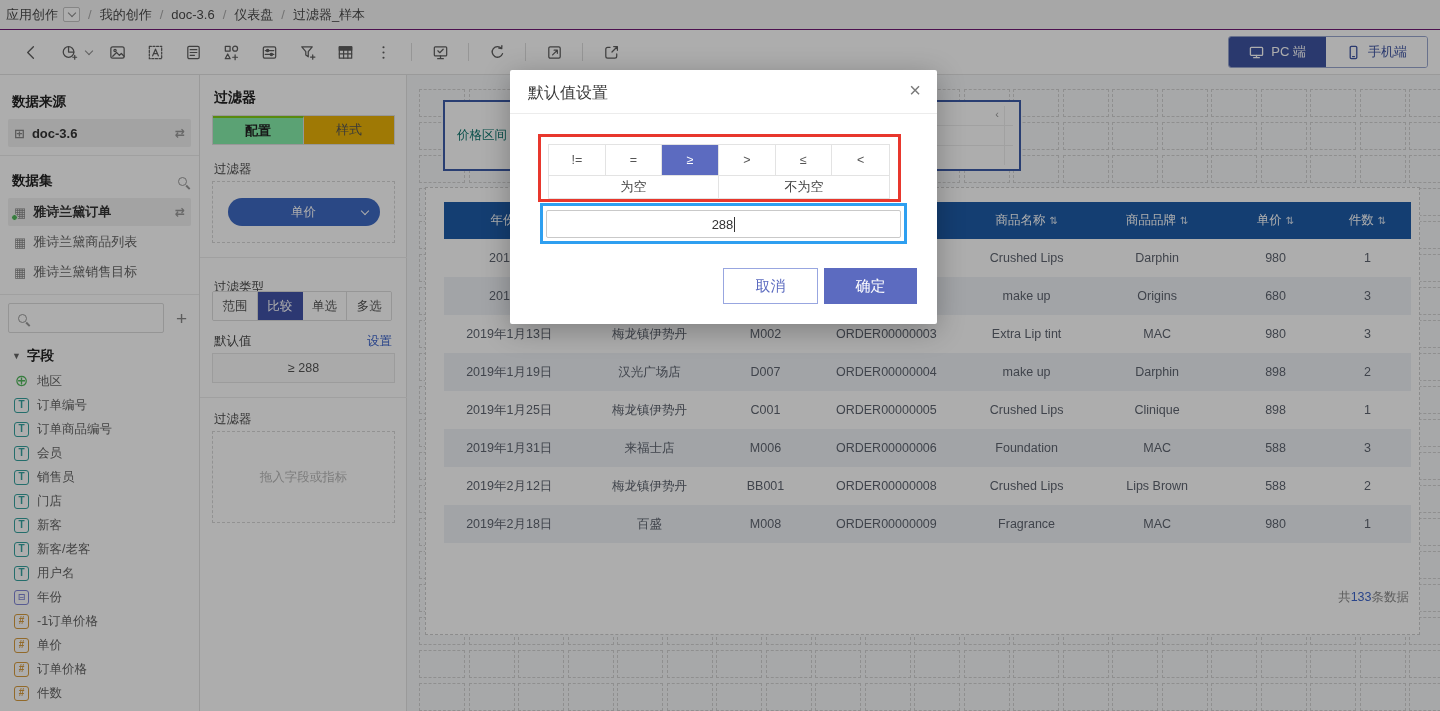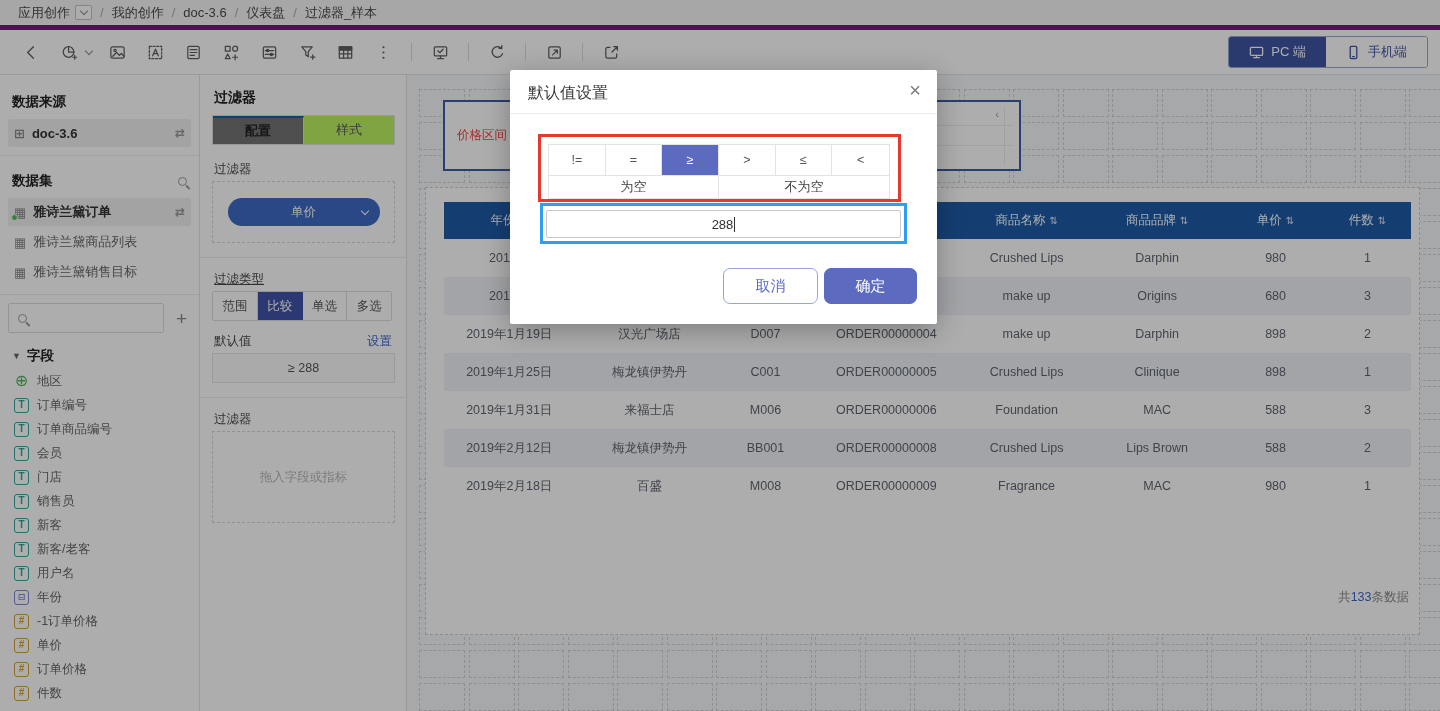--- a/index.html
+++ b/index.html
@@ -1,20 +1,20 @@
 <!DOCTYPE html>
 <html><head>
 <meta charset="utf-8">
 <style>
   *{box-sizing:border-box;margin:0;padding:0}
   body{font-family:"Liberation Sans","DejaVu Sans",sans-serif;background:#888;}
   .page{position:relative;width:1440px;height:711px;background:#fff;overflow:hidden;font-size:13px;color:#333;}
 
   
-  .crumbbar{position:absolute;left:0;top:0;width:1440px;height:30px;background:#f7f7f7;border-bottom:5px solid #701a75;display:flex;align-items:center;padding:0 18px;color:#4a4a4a;}
+  .crumbbar{position:absolute;left:0;top:0;width:1440px;height:30px;background:#f7f7f7;border-bottom:1px solid #701a75;display:flex;align-items:center;padding:0 6px;color:#4a4a4a;}
   .appmenu{display:flex;align-items:center;gap:5px;cursor:pointer;}
   .caretbox{width:17px;height:15px;border:1px solid #c4c4c4;border-radius:2px;display:flex;align-items:center;justify-content:center;background:#fff;}
   .chev{width:6px;height:6px;border-right:1.4px solid #8a8a8a;border-bottom:1.4px solid #8a8a8a;transform:rotate(45deg);margin-top:-3px;}
   .crumb-sep{color:#aaa;margin:0 8px;}
   .crumb{color:#4a4a4a;}
 
   
   .toolbar{position:absolute;left:0;top:30px;width:1440px;height:45px;background:#fff;border-bottom:1px solid #e4e4e4;display:flex;align-items:center;padding:0 12px;}
   .tico{width:30px;height:30px;display:flex;align-items:center;justify-content:center;border-radius:3px;cursor:pointer;margin:0 4px;}
   .tico svg{display:block}
@@ -50,41 +50,41 @@
   .f-icon[data-type="number"]::before{content:"#";}
   .f-icon[data-type="date"]{border:1.3px solid #8287d8;color:#8287d8;font-size:9px;}
   .f-icon[data-type="date"]::before{content:"⊟";}
   .f-icon[data-type="geo"]{border:none;color:#52b85c;font-size:16px;font-weight:normal;}
   .f-icon[data-type="geo"]::before{content:"⊕";}
 
   
   .panel{position:absolute;left:200px;top:75px;width:207px;height:636px;background:#fff;border-right:1px solid #e4e4e4;}
   .p-title{position:absolute;left:14px;top:14px;font-size:14px;font-weight:bold;color:#222;}
   .tabs{position:absolute;left:12px;top:40px;width:183px;height:30px;display:flex;border:1px solid #e0e0e0;}
-  .tab{flex:1;display:flex;align-items:center;justify-content:center;font-size:13px;color:#555;background:#bef264;cursor:pointer;border-right:1px solid #e0e0e0;}
+  .tab{flex:1;display:flex;align-items:center;justify-content:center;font-size:13px;color:#555;background:#eab308;cursor:pointer;border-right:1px solid #e0e0e0;}
   .tab:last-child{border-right:none}
-  .tab.on{background:#737373;font-weight:bold;color:#222;border-top:2px solid #0369a1;}
+  .tab.on{background:#86efac;font-weight:bold;color:#222;border-top:2px solid #84cc16;}
   .p-label{position:absolute;left:14px;font-size:12.5px;color:#4a4a4a;}
   .dashbox{position:absolute;left:12px;width:183px;border:1px dashed #d8d8d8;display:flex;align-items:center;justify-content:center;}
   .pill{width:152px;height:28px;background:#3f6ac4;border-radius:15px;color:#fff;font-size:12.5px;display:flex;align-items:center;justify-content:center;position:relative;cursor:pointer;}
   .pill .pchev{position:absolute;right:12px;width:6px;height:6px;border-right:1.4px solid #fff;border-bottom:1.4px solid #fff;transform:rotate(45deg);margin-top:-3px;}
   .p-div{position:absolute;left:0;width:207px;height:1px;background:#ececec;}
   .seg{position:absolute;left:12px;width:180px;height:30px;display:flex;border:1px solid #ddd;border-radius:2px;overflow:hidden;}
   .segbtn{flex:1;display:flex;align-items:center;justify-content:center;font-size:12.5px;color:#555;background:#fff;border-right:1px solid #ddd;cursor:pointer;}
   .segbtn:last-child{border-right:none}
   .segbtn.on{background:#4253a8;color:#fff;border-color:#4253a8;}
   .setlink{position:absolute;right:14px;color:#3f66cc;font-size:12.5px;cursor:pointer;}
   .valbox{position:absolute;left:12px;width:183px;height:30px;border:1px solid #e6e6e6;background:#fbfbfb;display:flex;align-items:center;justify-content:center;color:#555;font-size:12.5px;}
   .drop-ph{color:#b8b8b8;font-size:12.5px;}
 
   
   .canvas{position:absolute;left:407px;top:75px;width:1033px;height:636px;background:#f7f8fa;overflow:hidden;}
   .gcell{position:absolute;width:46px;height:28px;border:1px dashed #d3d3d3;}
   .fwidget{position:absolute;left:36px;top:25px;width:578px;height:71px;background:#fff;border:2px solid #3d5ca8;}
-  .fw-label{position:absolute;left:12px;top:0;height:67px;display:flex;align-items:center;color:#ef4444;font-size:12.5px;}
+  .fw-label{position:absolute;left:12px;top:0;height:67px;display:flex;align-items:center;color:#0f766e;font-size:12.5px;}
   .fw-inner{position:absolute;left:78px;top:4px;bottom:4px;right:6px;border-left:1px solid #eee;}
   .fw-h1,.fw-h2{position:absolute;left:0;right:0;height:1px;background:#eee;}
   .fw-h1{top:33%}.fw-h2{top:66%}
   .fw-v{position:absolute;right:8px;top:0;bottom:0;width:1px;background:#eee;}
   .fw-col{position:absolute;right:14px;top:2px;color:#9a9a9a;font-size:11px;}
   .twidget{position:absolute;left:18px;top:112px;width:995px;height:448px;background:#fff;border:1px dashed #cfcfcf;}
   .dtable{position:absolute;left:18px;top:14px;width:967px;border-collapse:collapse;table-layout:fixed;}
   .dtable th{background:#1e5ca9;color:#fff;font-weight:normal;font-size:12.5px;height:37px;text-align:center;cursor:pointer;}
   .sort-icon{font-size:10px;margin-left:4px;opacity:.85;}
   .dtable td{height:38px;text-align:center;font-size:12.5px;color:#5f6570;overflow:hidden;white-space:nowrap;}
@@ -103,21 +103,21 @@
   .op{width:57px;height:30px;display:flex;align-items:center;justify-content:center;font-size:12.5px;color:#555;border-right:1px solid #e3e3e3;cursor:pointer;background:#fff;}
   .op:last-child{border-right:none}
   .op.on{background:#5c6bc0;color:#fff;}
   .emptyrow{display:flex;border-top:1px solid #e3e3e3;}
   .eopt{width:171px;height:22px;display:flex;align-items:center;justify-content:center;font-size:13px;color:#444;border-right:1px solid #e3e3e3;cursor:pointer;background:#fff;}
   .eopt:last-child{border-right:none}
   .m-input{position:absolute;left:36px;top:140px;width:355px;height:28px;border:1px solid #c9c9c9;border-radius:2px;display:flex;align-items:center;justify-content:center;font-size:13px;color:#333;cursor:text;background:#fff;}
   .caret{width:1px;height:15px;background:#333;margin-left:1px;}
   .ann-red{position:absolute;left:28px;top:64px;width:363px;height:68px;border:3px solid #e8372d;pointer-events:none;}
   .ann-blue{position:absolute;left:30px;top:133px;width:367px;height:41px;border:3px solid #2e9ff0;pointer-events:none;}
-  .m-btn{position:absolute;top:198px;height:36px;border-radius:7px;display:flex;align-items:center;justify-content:center;font-size:15px;cursor:pointer;}
+  .m-btn{position:absolute;top:198px;height:36px;border-radius:0;display:flex;align-items:center;justify-content:center;font-size:15px;cursor:pointer;}
   .btn-cancel{left:213px;width:95px;background:#fff;border:1px solid #98a6e0;color:#5c6bc0;}
   .btn-ok{left:314px;width:93px;background:#5c6bc0;color:#fff;border:1px solid #5c6bc0;}
 </style>
 </head>
 <body>
 
 <div class="page">
 
   <div class="crumbbar">
     <div class="appmenu">
@@ -321,26 +321,26 @@
         </div>
 
         <div class="field">
           <span class="f-icon" data-type="text"></span>
           <span>会员</span>
         </div>
 
 
         <div class="field">
           <span class="f-icon" data-type="text"></span>
+          <span>销售员</span>
+        </div>
+
+        <div class="field">
+          <span class="f-icon" data-type="text"></span>
           <span>门店</span>
-        </div>
-
-        <div class="field">
-          <span class="f-icon" data-type="text"></span>
-          <span>销售员</span>
         </div>
 
         <div class="field">
           <span class="f-icon" data-type="text"></span>
           <span>新客</span>
         </div>
 
         <div class="field">
           <span class="f-icon" data-type="text"></span>
           <span>新客/老客</span>
@@ -388,21 +388,21 @@
         <div class="tab">样式</div>
       </div>
     <div class="p-label" style="top:86px;">过滤器</div>
     <div class="dashbox" style="top:106px;height:62px;">
       <div class="pill">
         <span>单价</span>
         <span class="pchev"></span>
       </div>
     </div>
     <div class="p-div" style="top:182px;"></div>
-    <div class="p-label" style="top:196px;text-decoration:underline;">过滤类型</div>
+    <div class="p-label" style="top:204px;text-decoration:underline;">过滤类型</div>
     <div class="seg" style="top:216px;">
 
         <div class="segbtn">范围</div>
 
         <div class="segbtn on">比较</div>
 
         <div class="segbtn">单选</div>
 
         <div class="segbtn">多选</div>
       </div>
@@ -878,20 +878,30 @@
               <td>2019年</td>
               <td></td>
               <td></td>
               <td></td>
               <td>make up</td>
               <td>Origins</td>
               <td>680</td>
               <td>3</td>
             </tr>
 
+            <tr>
+              <td>2019年1月13日</td>
+              <td>梅龙镇伊势丹</td>
+              <td>M002</td>
+              <td>ORDER00000003</td>
+              <td>Extra Lip tint</td>
+              <td>MAC</td>
+              <td>980</td>
+              <td>3</td>
+            </tr>
 
             <tr>
               <td>2019年1月19日</td>
               <td>汉光广场店</td>
               <td>D007</td>
               <td>ORDER00000004</td>
               <td>make up</td>
               <td>Darphin</td>
               <td>898</td>
               <td>2</td>

